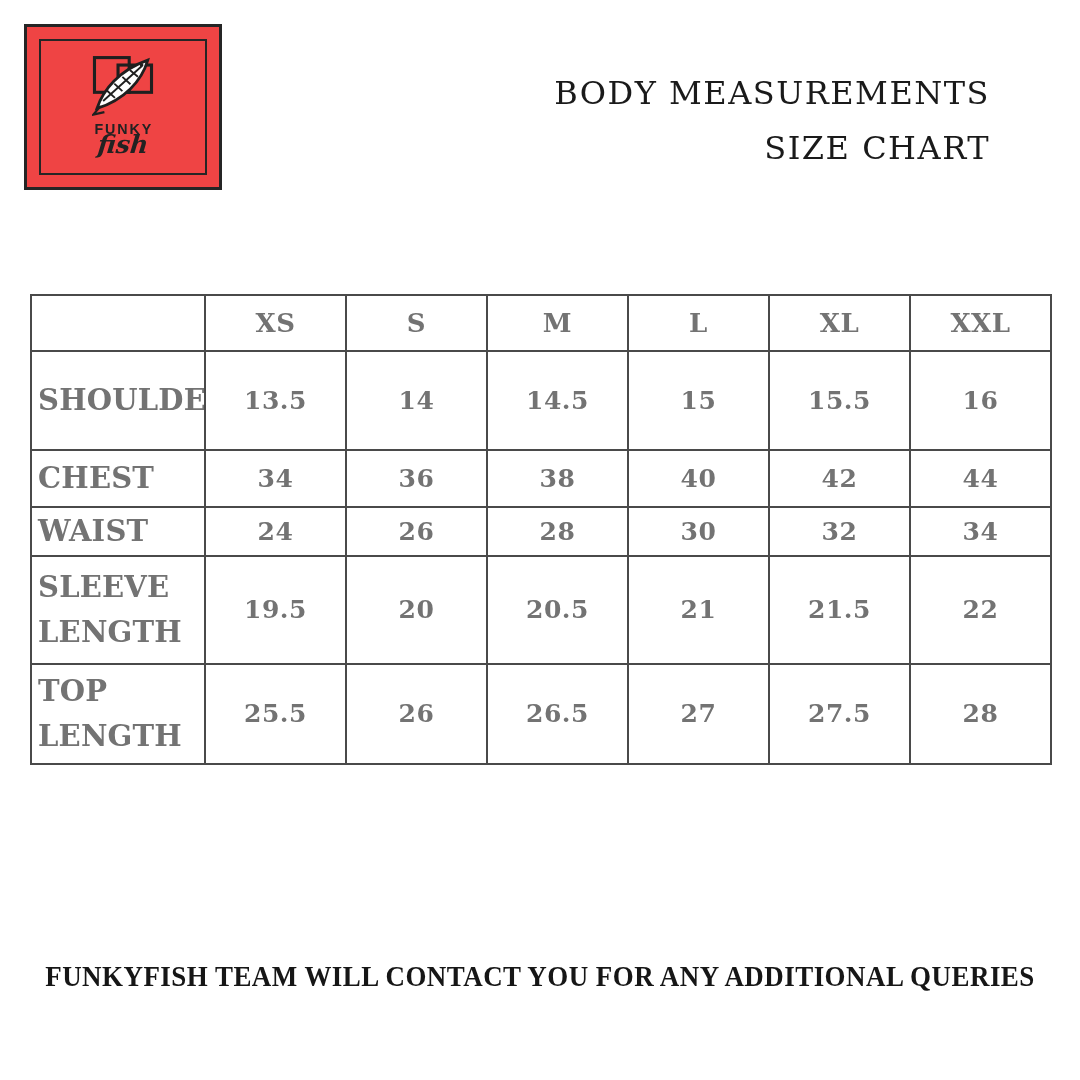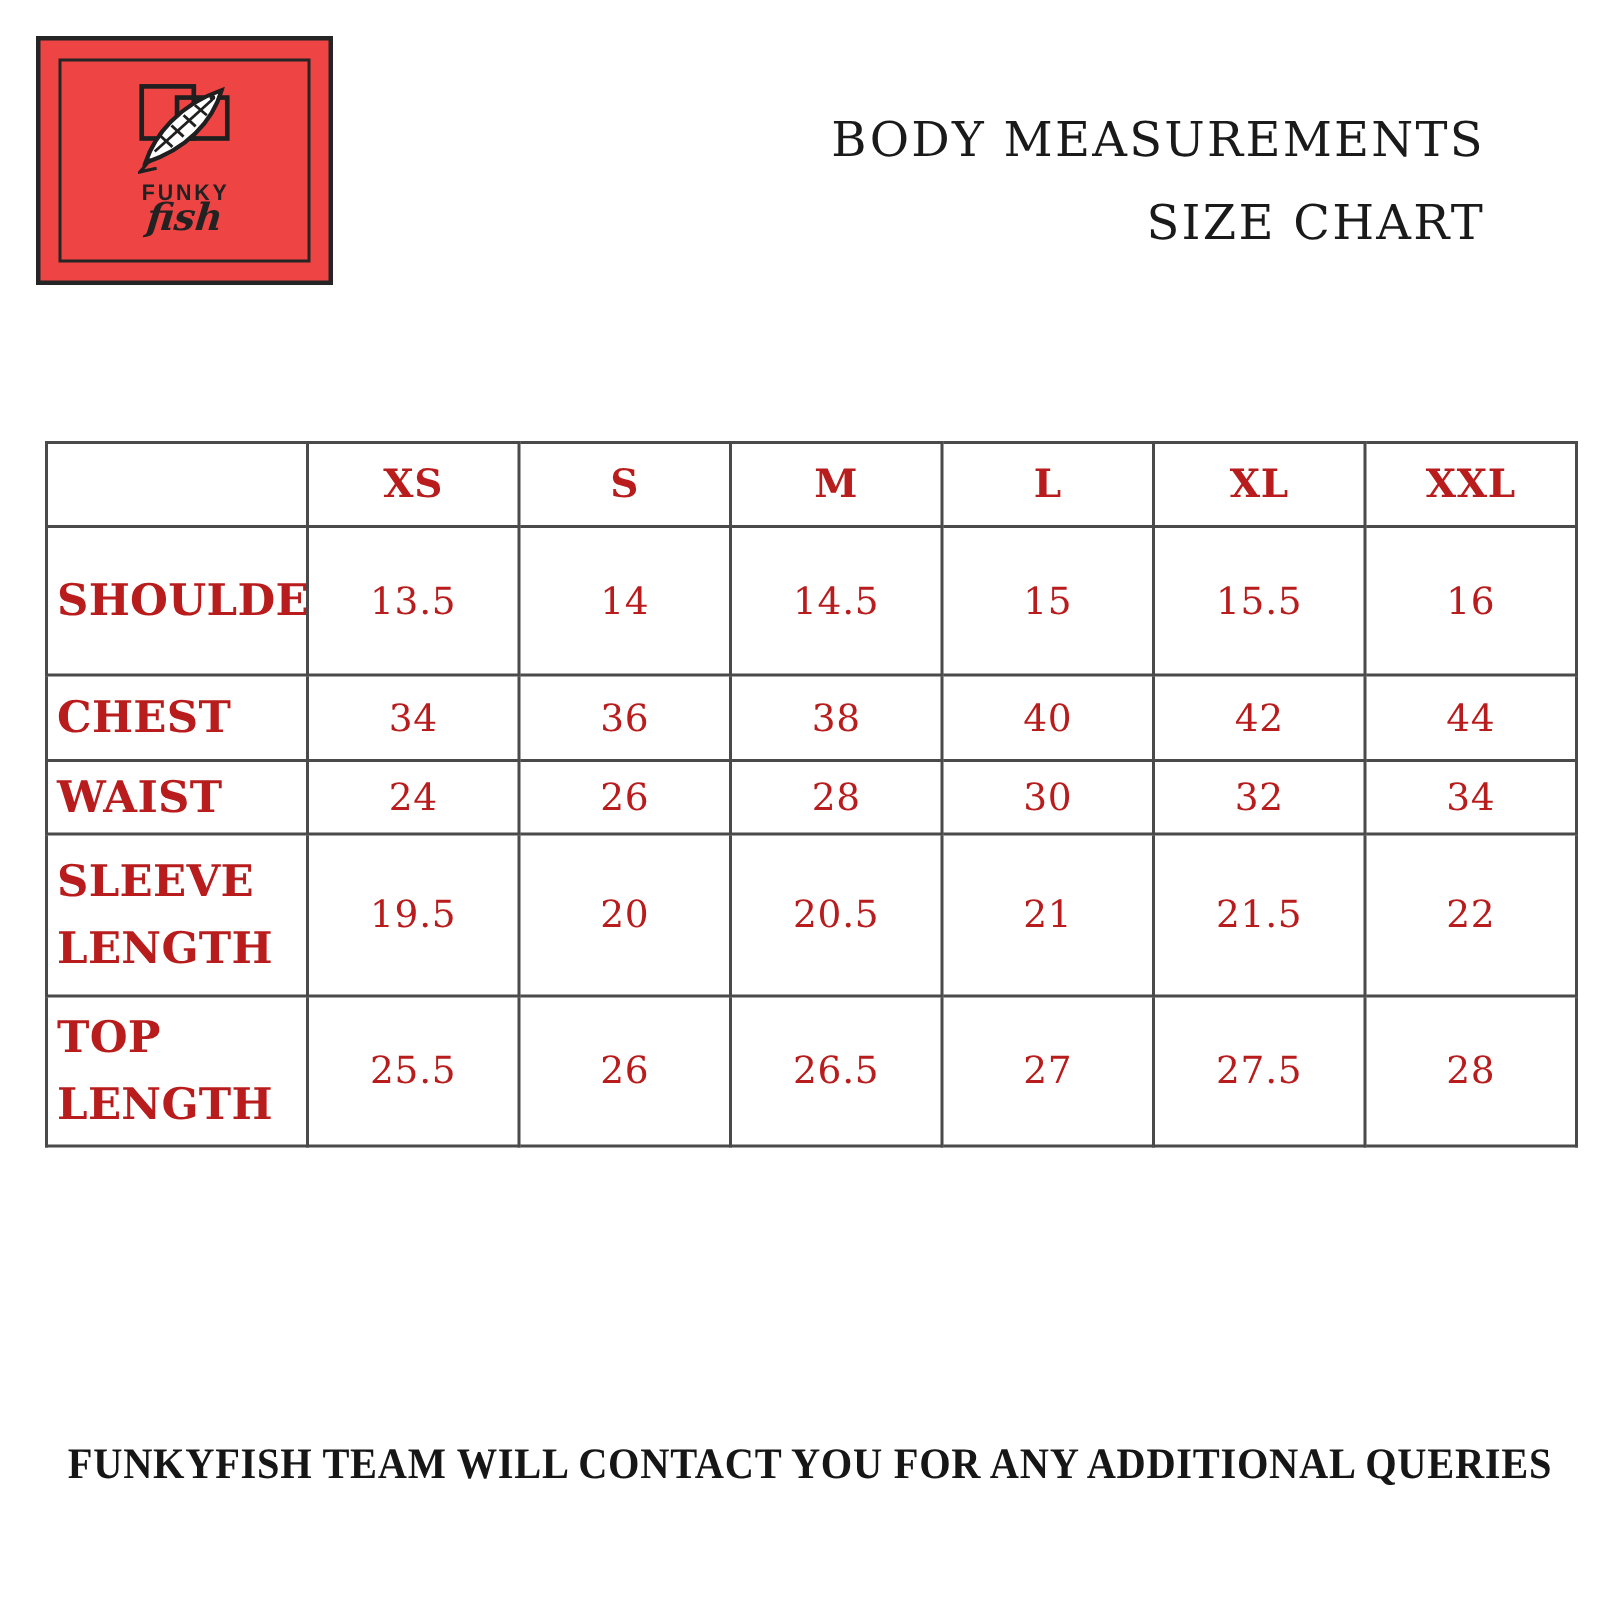--- a/index.html
+++ b/index.html
@@ -76,21 +76,21 @@
   }
 
   
   .size-table {
     position: absolute;
     left: 30px;
     top: 294px;
     width: 1022px;
     border-collapse: collapse;
     table-layout: fixed;
-    color: #b91c1c;
+    color: #737373;
   }
   .size-table th,
   .size-table td {
     border: 2px solid #4a4a4a;
     overflow: hidden;
   }
   .size-table thead tr {
     height: 56px;
   }
   .size-table th {
@@ -103,21 +103,21 @@
     font-size: 29px;
     font-weight: 700;
     text-align: left;
     padding-left: 6px;
     line-height: 1.55;
     letter-spacing: 0.2px;
     vertical-align: middle;
   }
   .value-cell {
     font-size: 25px;
-    font-weight: 400;
+    font-weight: 700;
     text-align: center;
     letter-spacing: 0.5px;
     vertical-align: middle;
   }
 
   
   .footer-note {
     position: absolute;
     top: 960px;
     left: 0;

